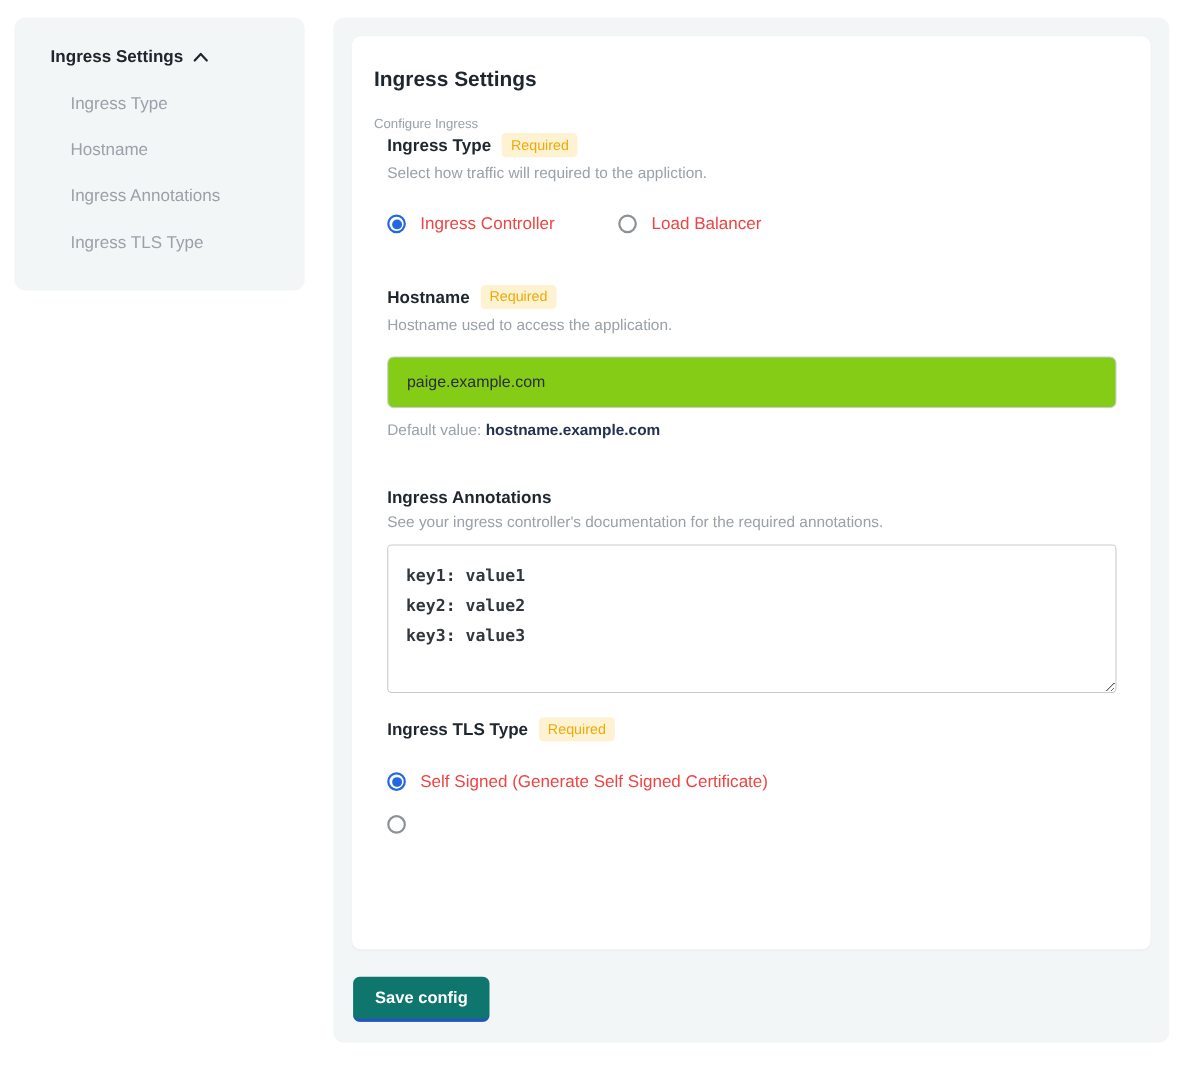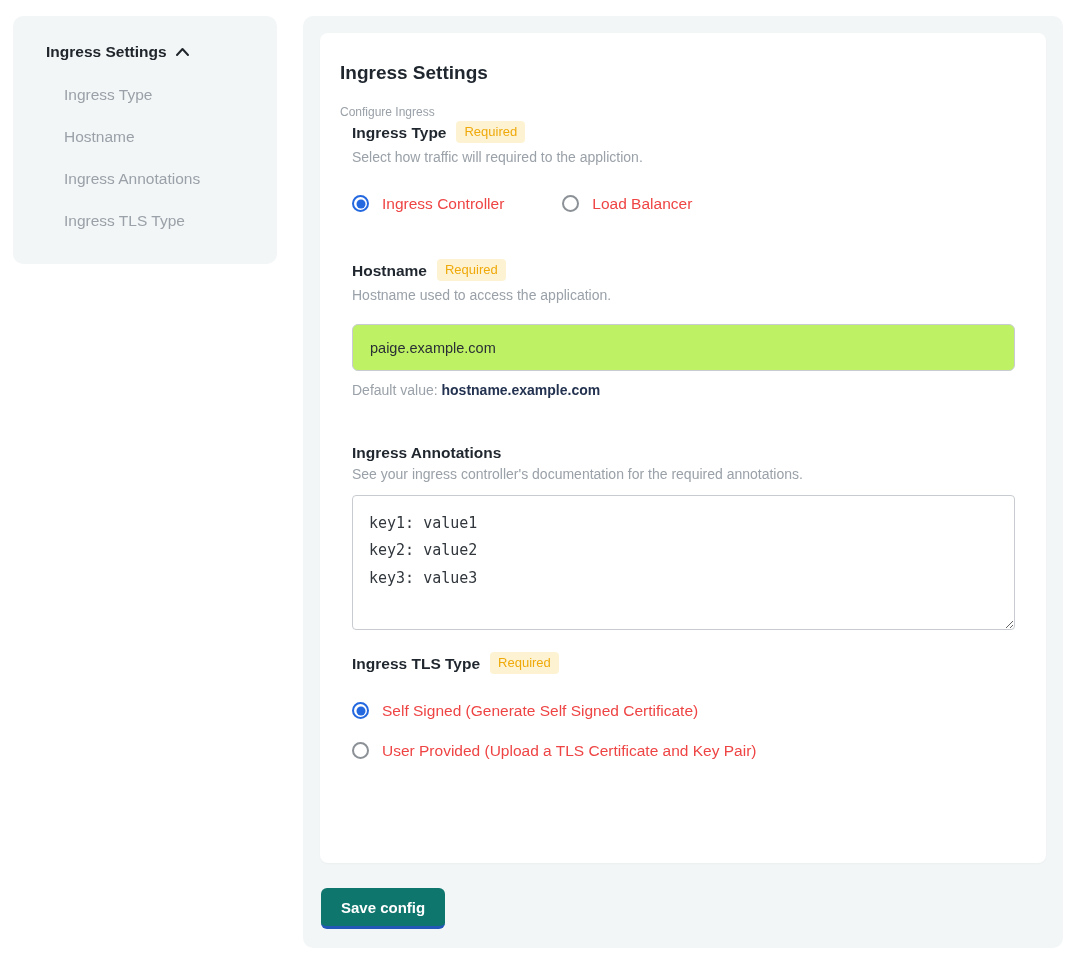--- a/index.html
+++ b/index.html
@@ -86,21 +86,21 @@
 
   
   .s-hostname { margin-top: 46px; }
   .text-input {
     margin-top: 20px;
     width: 100%; height: 47px;
     border: 1px solid #c8ccd0; border-radius: 6px;
     padding: 0 17px;
     font-family: "Liberation Sans", sans-serif;
     font-size: 14.5px; color: #2a2f35;
-    background: #bef264;
+    background: #84cc16;
     outline: none;
     display: block;
   }
   .default-line { margin-top: 11px; font-size: 14px; line-height: 17px; }
   .default-prefix { color: #9aa1a8; }
   .default-value { color: #233250; font-weight: 700; }
 
   
   .s-annotations { margin-top: 44px; }
   .s-annotations .section-desc { margin-top: 4px; }
@@ -108,20 +108,21 @@
     margin-top: 12px;
     width: 100%; height: 135px;
     border: 1px solid #c8ccd0; border-radius: 4px;
     padding: 14px 16px;
     font-family: "DejaVu Sans Mono", monospace;
     font-size: 15px; line-height: 1.82; color: #31373d;
     background: #ffffff;
     outline: none;
     resize: both;
     display: block;
+    font-weight: bold;
   }
 
   
   .s-tls { margin-top: 22px; }
   .tls-options { margin-top: 27px; }
   .tls-options .radio-option { margin-bottom: 21px; }
 
   
   .save-button {
     margin-top: 25px; margin-left: 1px;
@@ -211,21 +212,20 @@
           <span>Ingress TLS Type</span>
           <span class="badge">Required</span>
         </div>
         <div class="tls-options">
           <div class="radio-option selected">
             <span class="radio-circle"></span>
             <span class="radio-label">Self Signed (Generate Self Signed Certificate)</span>
           </div>
           <div class="radio-option">
             <span class="radio-circle"></span>
-            <span class="radio-label">User Provided (Upload a TLS Certificate and Key Pair)</span>
           </div>
         </div>
       </div>
 
     </div>
   </section>
 
   <button class="save-button">Save config</button>
 </main>
 

